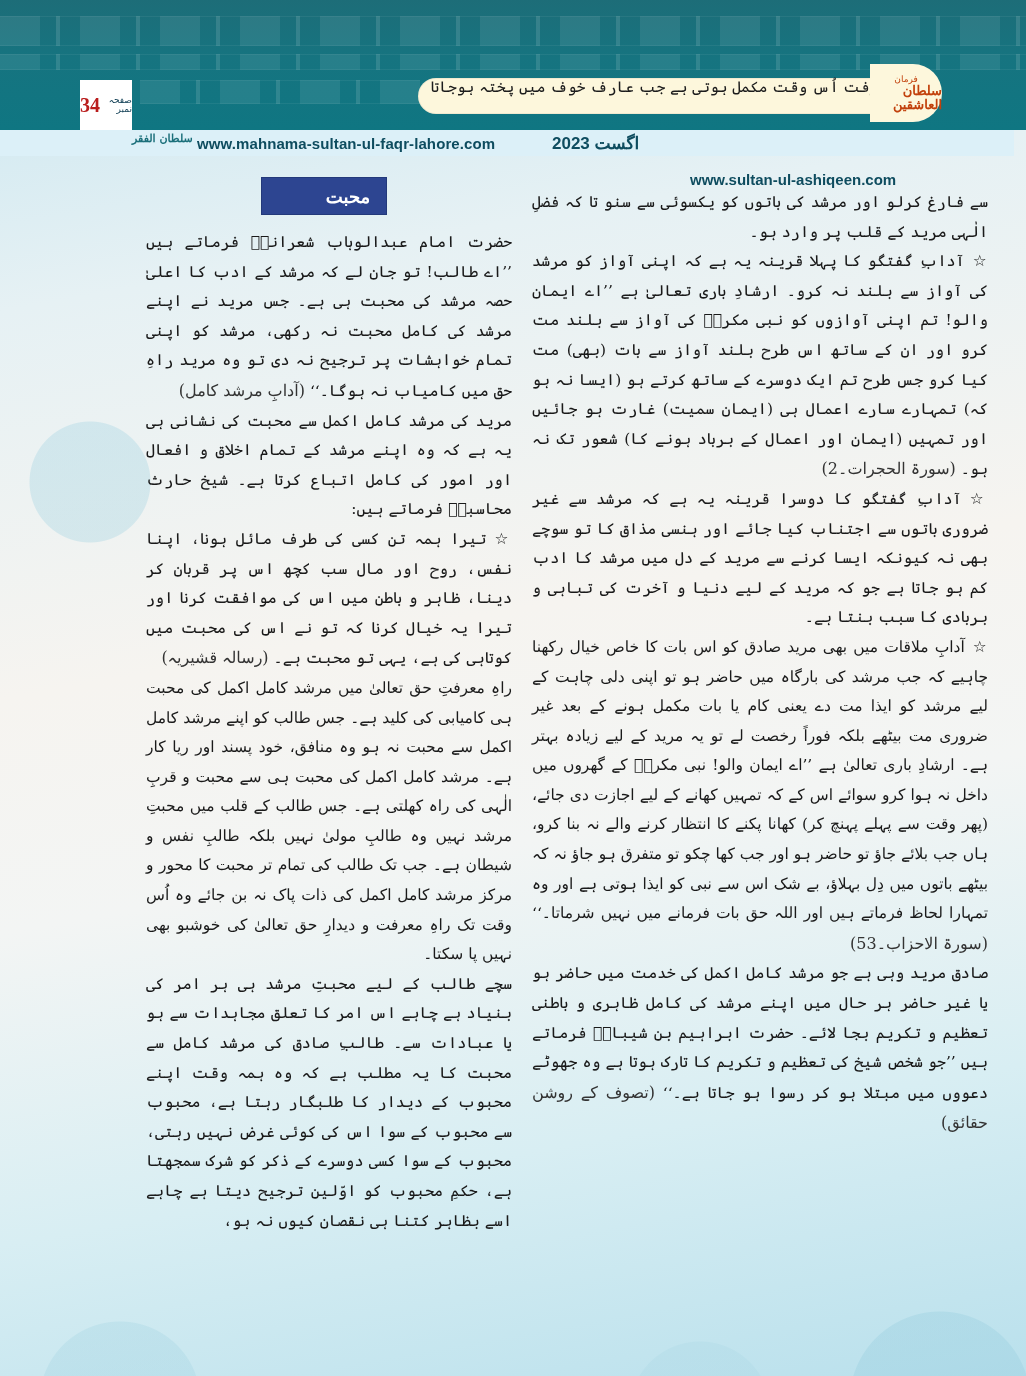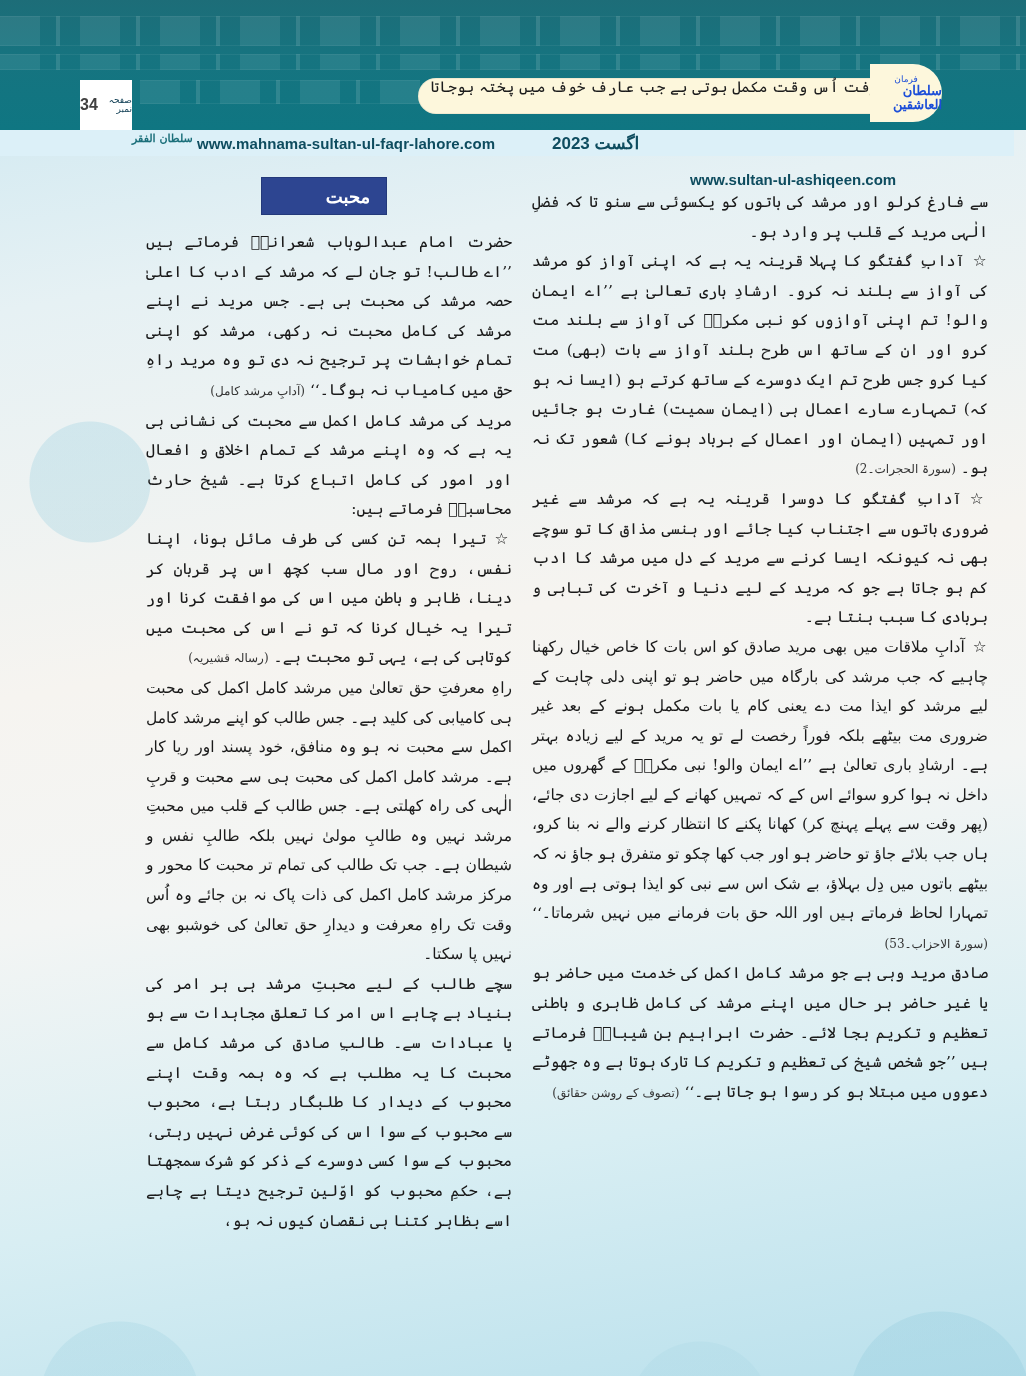--- a/index.html
+++ b/index.html
@@ -32,35 +32,35 @@
   }
   .pattern-row.r1 { top: 16px; height: 30px; }
   .pattern-row.r2 { top: 54px; height: 16px; }
   .pattern-row.r3 { top: 80px; height: 24px; left: 140px; width: 280px; }
   .page-number-box {
     position: absolute; left: 80px; top: 80px; width: 52px; height: 50px;
     background: #ffffff;
     display: flex; align-items: center; justify-content: center; gap: 2px;
   }
   .page-number {
-    font-family: Liberation Sans, sans-serif; font-weight: bold; font-size: 16px; color: #404040;
+    font-family: Liberation Serif, serif; font-weight: bold; font-size: 20px; color: #b91c1c;
   }
   .page-number-label { font-size: 9px; color: #0d3c52; direction: rtl; line-height: 1; }
   .quote-pill {
     position: absolute; left: 418px; top: 78px; width: 478px; height: 36px;
     background: #fdf7dc; border-radius: 18px 0 0 18px;
     display: flex; align-items: center; justify-content: center;
     direction: rtl; font-family: "DejaVu Serif", serif; font-size: 15px; color: #1c1c1c;
     box-shadow: inset 0 0 0 1px rgba(0,0,0,0.05);
   }
   .farman-badge {
     position: absolute; left: 870px; top: 64px; width: 72px; height: 58px;
     background: #fdf7dc; border-radius: 0 36px 36px 0;
     display: flex; flex-direction: column; align-items: center; justify-content: center;
-    direction: rtl; color: #1d4ed8; font-family: "DejaVu Serif", serif; line-height: 1.05;
+    direction: rtl; color: #c2410c; font-family: "DejaVu Serif", serif; line-height: 1.05;
   }
   .farman-badge .small { font-size: 9px; }
   .farman-badge .big { font-size: 13px; font-weight: bold; }
   
   .url-strip {
     position: absolute; left: 0; top: 130px; width: 1014px; height: 26px;
     background: #dcf0f8;
     display: flex; align-items: center;
     font-family: "Liberation Sans", sans-serif; font-weight: bold; color: #0e4c5f; font-size: 15px;
   }
@@ -74,21 +74,21 @@
   
   .column {
     position: absolute; top: 180px;
     direction: rtl; text-align: justify; text-align-last: right;
     font-family: "DejaVu Serif", serif; font-size: 15.5px; line-height: 29.6px; color: #1a1a1a;
   }
   .col-right { left: 532px; width: 456px; top: 188px; }
   .col-left  { left: 146px; width: 366px; top: 228px; }
   .column p { margin: 0; }
   .column .star { color: #222; margin-left: 8px; }
-  .column .ref { font-size: 12px; color: #333; }
+  .column .ref { font-size: 16px; color: #333; }
   .section-title {
     position: absolute; left: 262px; top: 178px; width: 124px; height: 36px;
     background: #2d4591; color: #ffffff;
     display: flex; align-items: center; justify-content: center;
     font-family: "DejaVu Serif", serif; font-weight: bold; font-size: 18px; direction: rtl;
     box-shadow: 0 0 0 1px #23397a;
     padding-left: 48px;
   }
 </style>
 </head>

